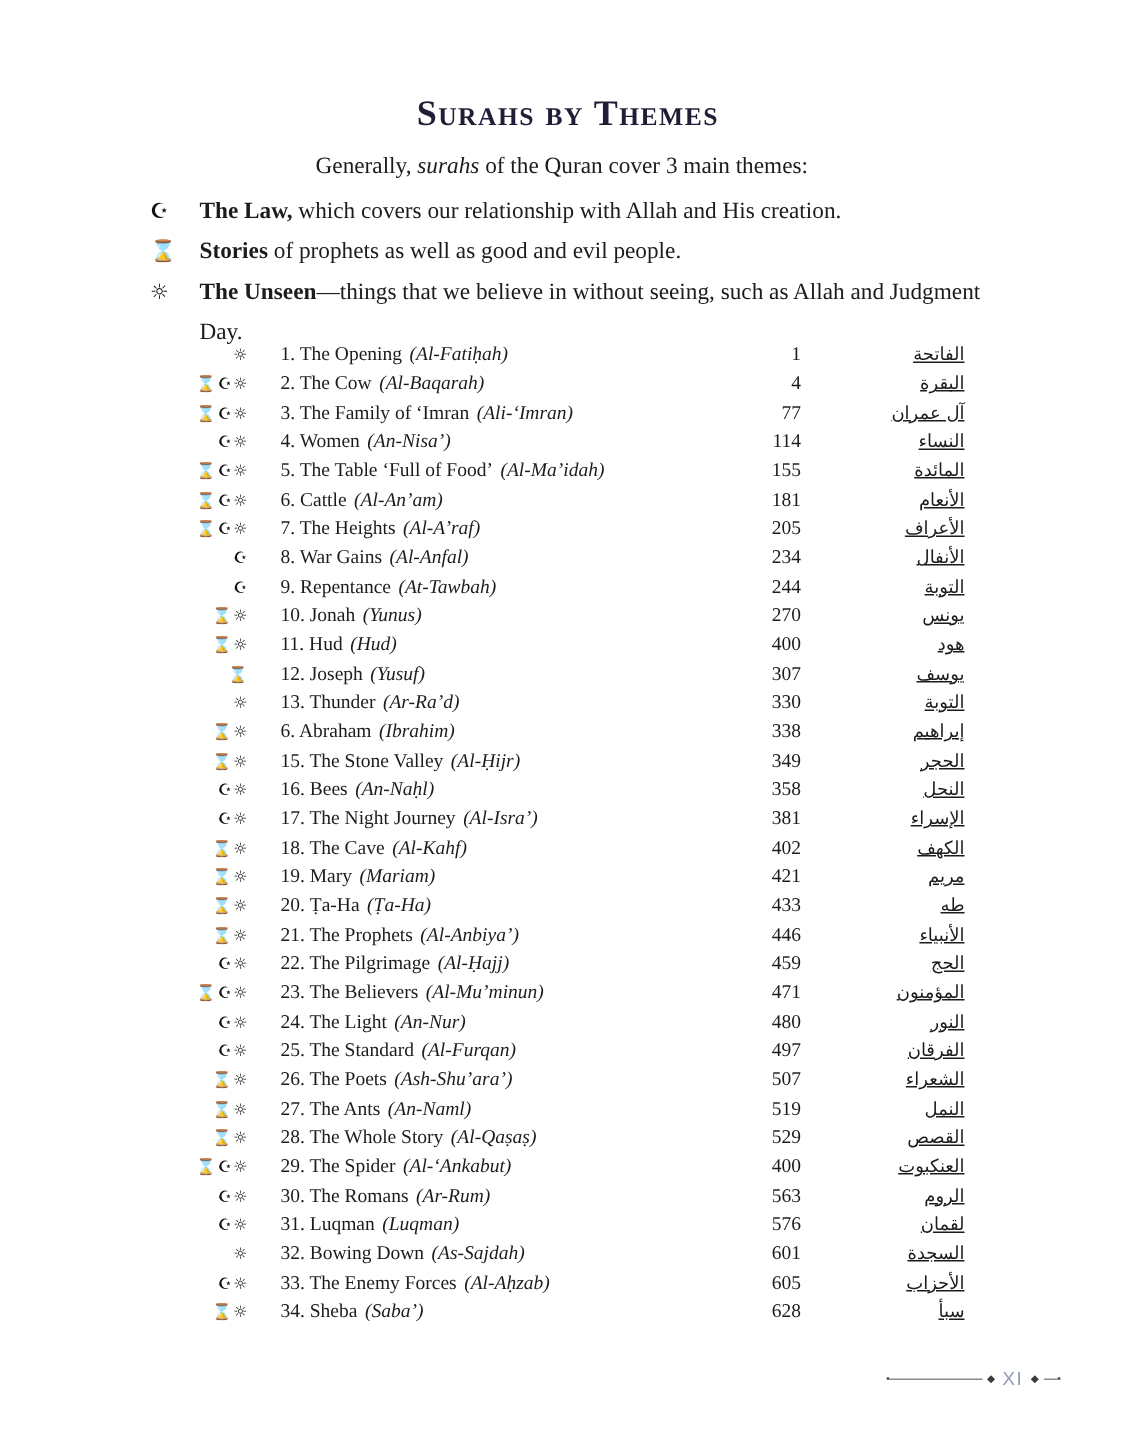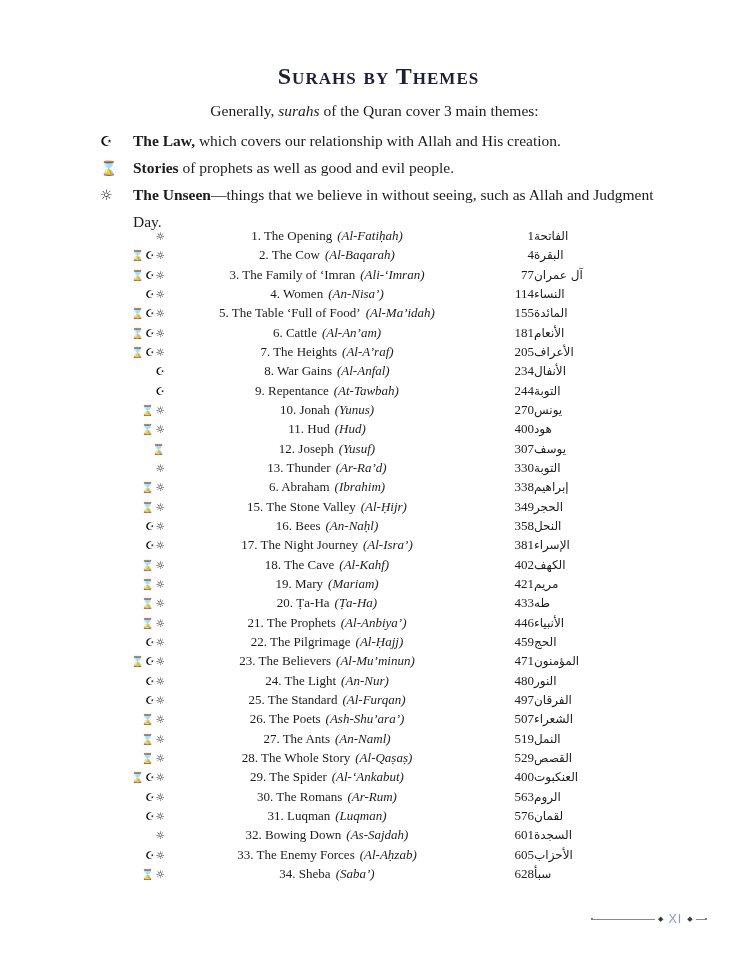--- a/index.html
+++ b/index.html
@@ -31,26 +31,26 @@
   }
   .theme-text b { font-weight:bold; }
 
   .toc { position:absolute; top:226px; left:100px; width:543px; }
   .toc-row { display:flex; align-items:baseline; height:19.34px; line-height:19.34px; font-size:13px; white-space:nowrap; }
   .cell-icons {
     flex:0 0 66px; text-align:right;
     font-family:"DejaVu Sans",sans-serif; font-size:10.5px;
     letter-spacing:1px; color:#111;
   }
-  .cell-name { flex:1 1 auto; margin-left:0; overflow:hidden;text-align:center; }
+  .cell-name { flex:1 1 auto; margin-left:21px; overflow:hidden; }
   .cell-name .translit { font-style:italic; margin-left:5px; }
   .cell-page { flex:0 0 46px; text-align:right; }
   .cell-arabic {
-    flex:0 0 109px; text-align:left; direction:rtl;
-    font-family:"DejaVu Sans",sans-serif; font-size:12px;
+    flex:0 0 109px; text-align:right; direction:rtl;
+    font-family:"DejaVu Sans",sans-serif; font-size:12px;text-decoration:underline;
   }
 
   .footer {
     position:absolute; top:913px; left:591px;
     display:flex; align-items:center; height:12px;
   }
   .fdot { width:2px; height:2px; background:#555; border-radius:50%; }
   .fline { height:1px; background:#8a8a8a; }
   .fline.long { width:62px; }
   .fline.short { width:9px; }

